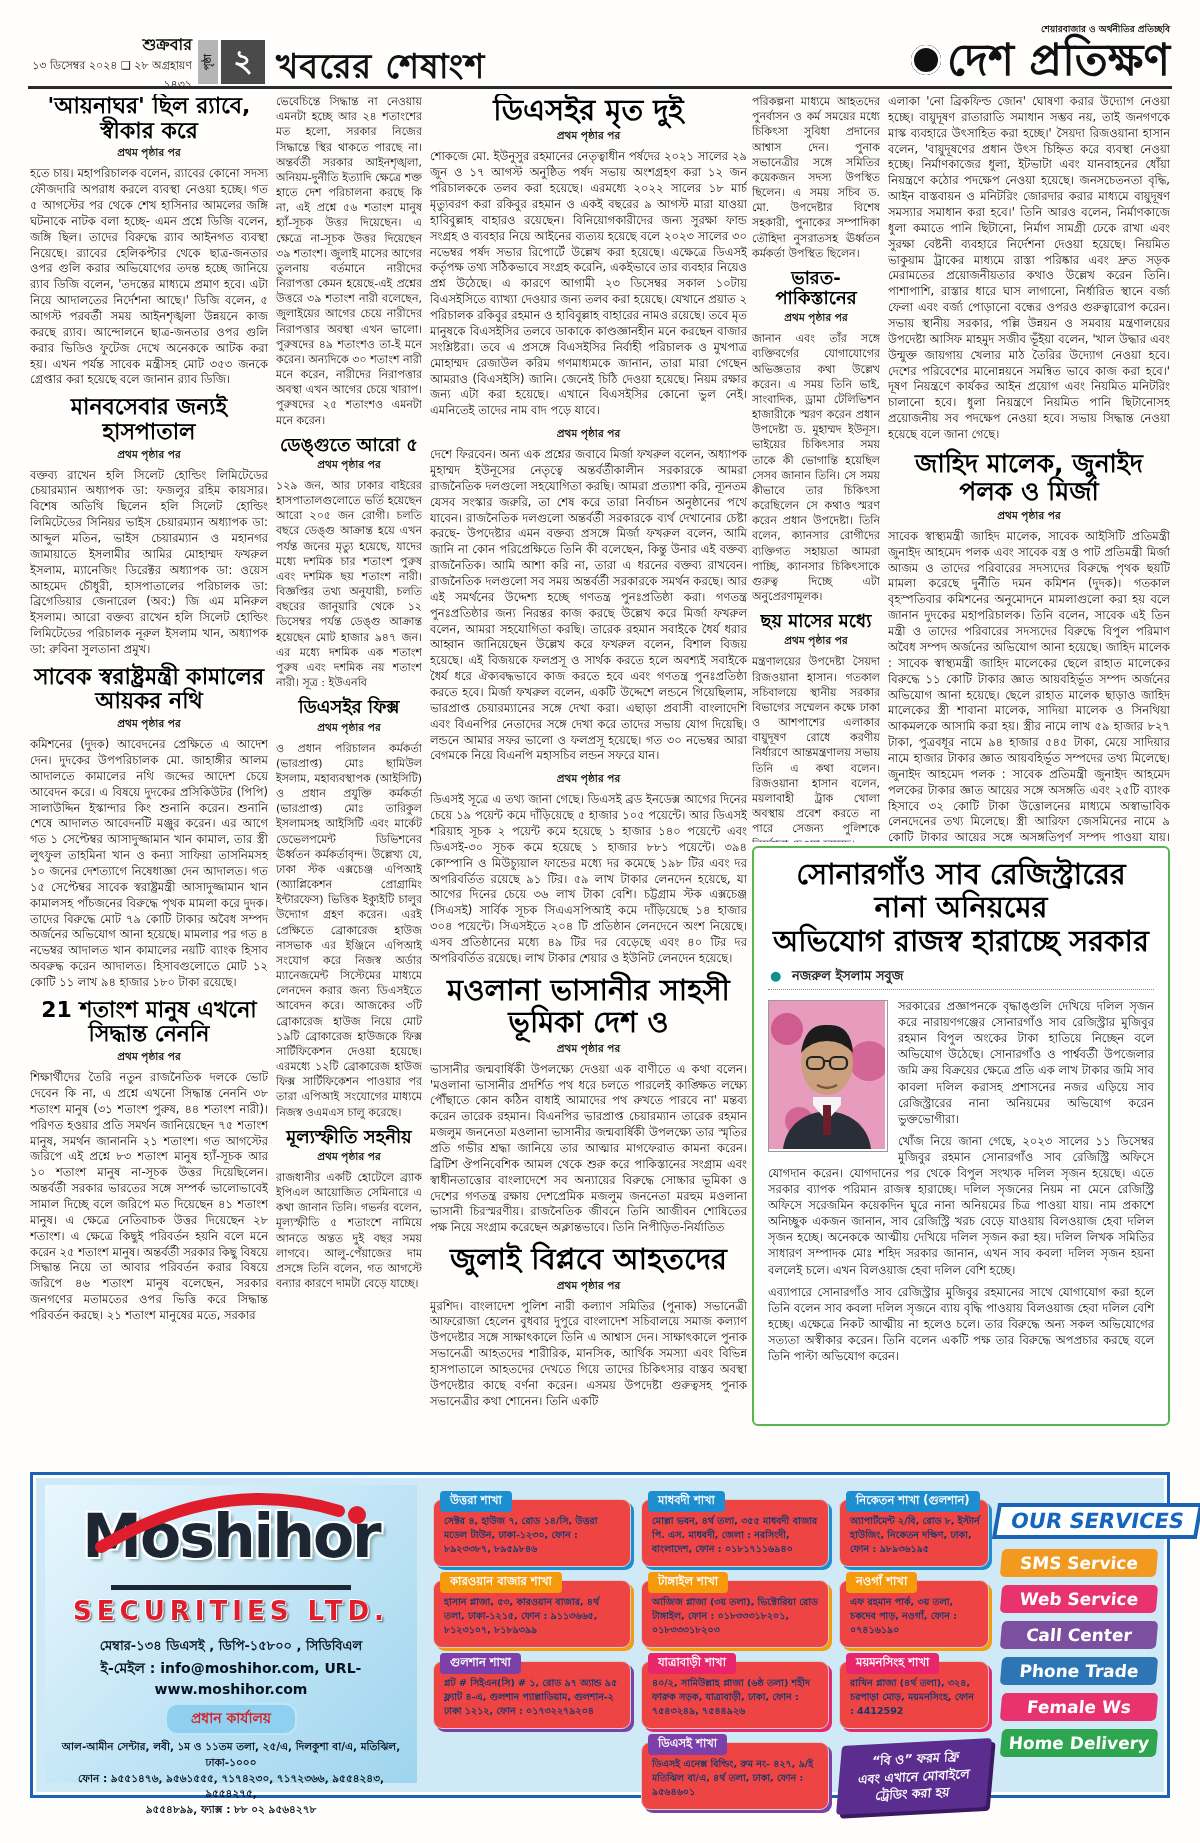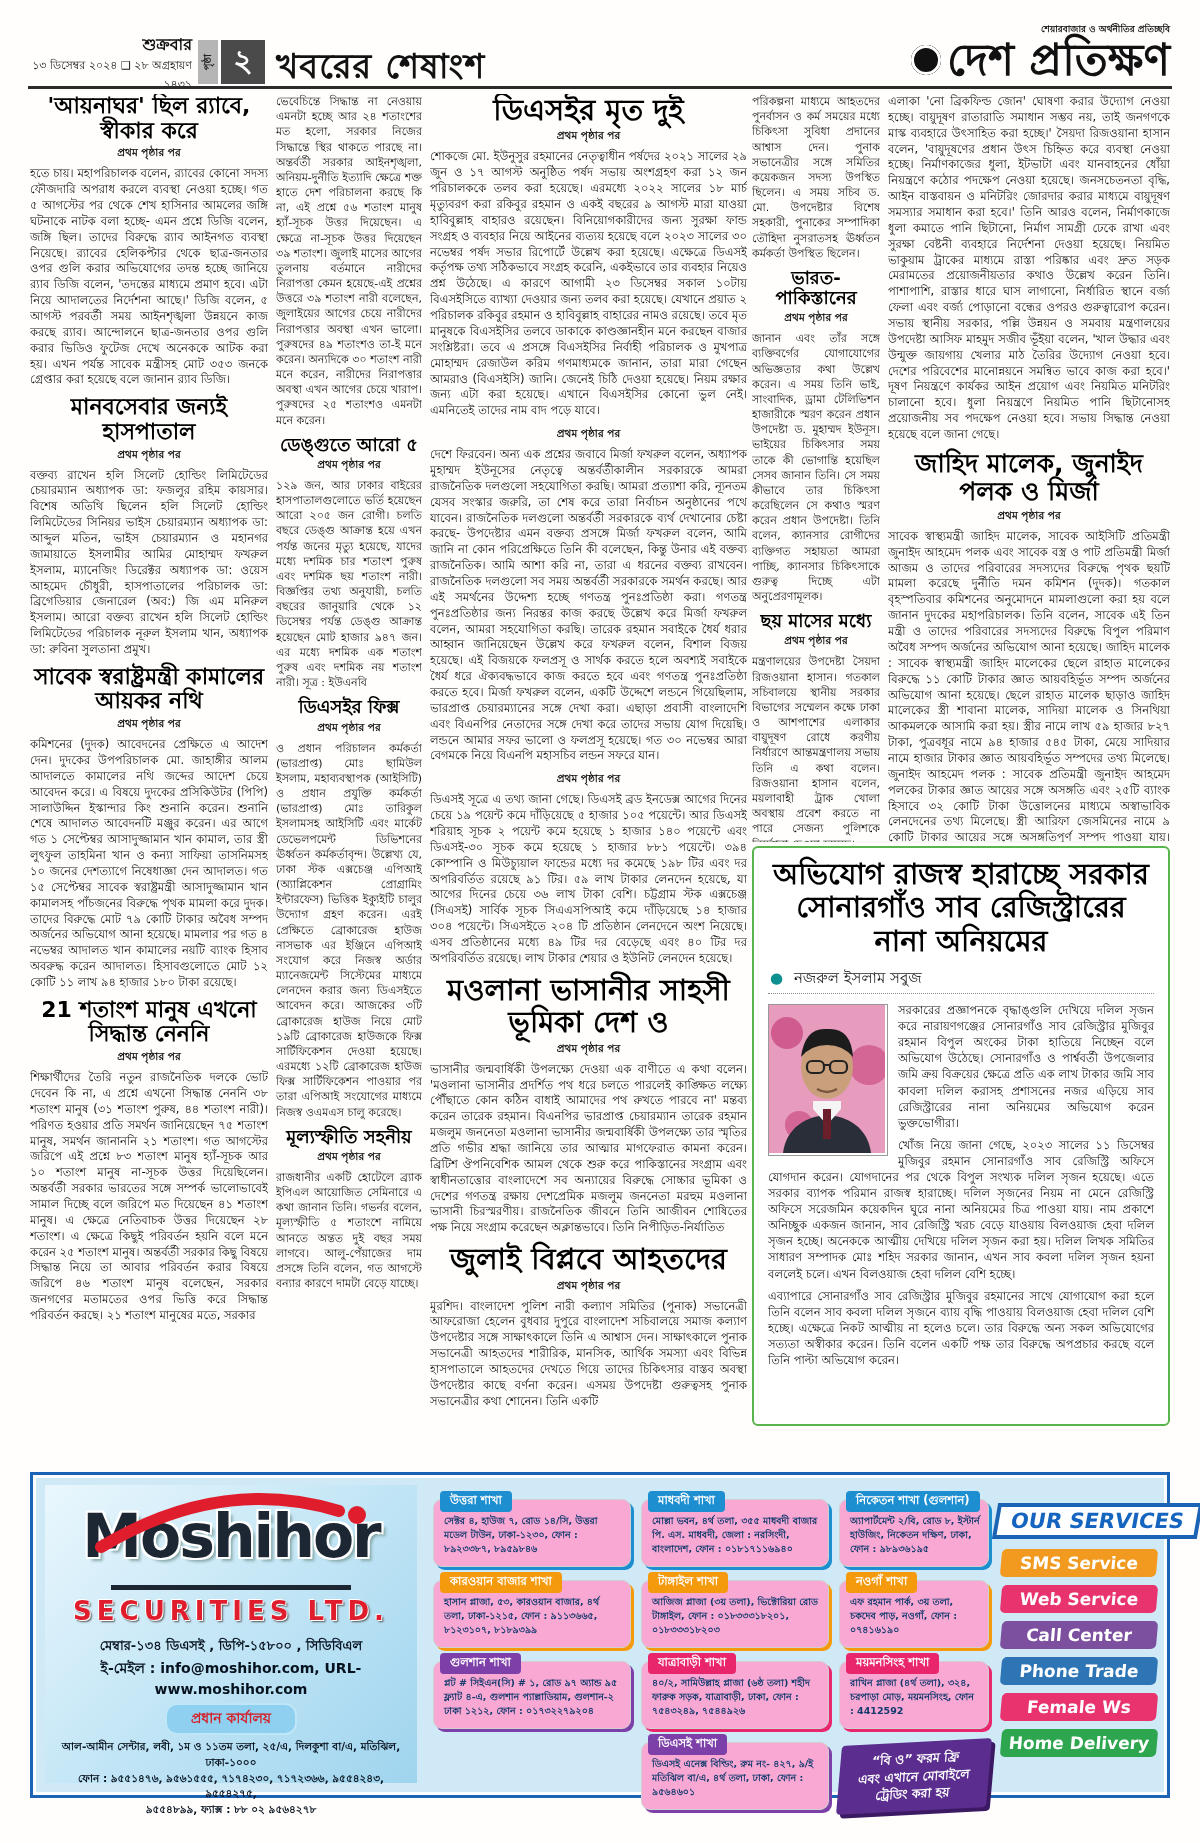--- a/index.html
+++ b/index.html
@@ -34,21 +34,21 @@
   .h-md{font-size:22px;}
   .h-sm{font-size:18px;}
   .h-xl{font-size:25px;}
   .cont{font-size:10.5px;text-align:center;margin:2px 0 4px 0;font-weight:bold;}
   .abody{font-size:11.5px;text-align:justify;line-height:1.38;}
   .col-b .abody,.col-d .abody{font-size:11px;}
   
   .gbox{position:absolute;left:752px;top:846px;width:418px;height:580px;border:2px solid #58b44c;
         border-radius:6px;padding:10px 14px;box-sizing:border-box;overflow:hidden;background:#fff;}
   .gbox .headline{font-size:29px;line-height:1.15;}
-  .byline{font-size:15px;font-weight:normal;margin:8px 0 2px 2px;color:#222;}
+  .byline{font-size:13px;font-weight:bold;margin:8px 0 2px 2px;color:#222;}
   .byline .dot{color:#0e8f8f;margin-right:6px;}
   .dotted{border-bottom:1.5px dotted #888;margin:2px 0 8px 0;}
   .gphoto{float:left;width:118px;height:150px;margin:2px 10px 4px 0;border:1px solid #999;}
   .gbody{font-size:11.5px;text-align:justify;line-height:1.4;}
   .gbody p{margin:0 0 6px 0;}
   
   .ad-panel{position:absolute;left:30px;top:1472px;width:1140px;height:326px;box-sizing:border-box;
         background:#cfe9f6;border:3px solid #1b63b5;box-shadow:inset 0 0 0 3px #fff;}
   .mosh{position:absolute;left:12px;top:10px;width:372px;height:298px;text-align:center;
         background:linear-gradient(135deg,#eaf7fd 0%,#bfe4f5 55%,#9fd4ee 100%);}
@@ -61,21 +61,21 @@
         text-shadow:1px 1px 0 #fff,-1px -1px 0 #fff,2px 2px 2px #555;}
   .mosh-line1{font-size:13px;font-weight:bold;margin-top:10px;color:#07121f;}
   .mosh-line2{font-size:14px;font-weight:bold;color:#07121f;}
   .ho-pill{display:inline-block;margin-top:8px;background:#8fd0f0;border-radius:10px;padding:2px 24px;
         color:#d3222a;font-size:14px;font-weight:bold;box-shadow:0 0 0 2px #bfe6f7;}
   .ho-addr{font-size:10.5px;font-weight:bold;color:#07121f;margin-top:6px;line-height:1.5;padding:0 8px;}
   .bcol{position:absolute;top:24px;}
   .bcol1{left:400px;width:198px;}
   .bcol2{left:608px;width:188px;}
   .bcol3{left:806px;width:150px;}
-  .branch{position:relative;background:#f9a8d4;border-radius:9px;padding:14px 8px 6px 10px;margin-bottom:13px;
+  .branch{position:relative;background:#ef4444;border-radius:9px;padding:14px 8px 6px 10px;margin-bottom:13px;
         min-height:46px;border:1px solid #d0d0d0;}
   .branch .bh{position:absolute;top:-9px;left:6px;color:#fff;font-size:11.5px;font-weight:bold;
         padding:1px 10px;border-radius:4px;white-space:nowrap;}
   .branch .ba{font-size:9.5px;font-weight:bold;color:#123a6d;line-height:1.45;}
   .c-blue{background:#1d8fd1;} .b-blue{box-shadow:3px 3px 0 #1d8fd1;}
   .c-orange{background:#f59a0c;} .b-orange{box-shadow:3px 3px 0 #f59a0c;}
   .c-pink{background:#e9256b;} .b-pink{box-shadow:3px 3px 0 #e9256b;}
   .c-purple{background:#7d3fa8;} .b-purple{box-shadow:3px 3px 0 #7d3fa8;}
   .mob-banner{position:relative;background:#5b2d8e;color:#fff;font-size:12.5px;font-weight:bold;
         text-align:center;padding:8px 6px;transform:skew(-5deg,-3deg);border-radius:4px;
@@ -202,22 +202,22 @@
       <div class="abody">এলাকা 'নো ব্রিকফিল্ড জোন' ঘোষণা করার উদ্যোগ নেওয়া হচ্ছে। বায়ুদূষণ রাতারাতি সমাধান সম্ভব নয়, তাই জনগণকে মাস্ক ব্যবহারে উৎসাহিত করা হচ্ছে।' সৈয়দা রিজওয়ানা হাসান বলেন, 'বায়ুদূষণের প্রধান উৎস চিহ্নিত করে ব্যবস্থা নেওয়া হচ্ছে। নির্মাণকাজের ধুলা, ইটভাটা এবং যানবাহনের ধোঁয়া নিয়ন্ত্রণে কঠোর পদক্ষেপ নেওয়া হয়েছে। জনসচেতনতা বৃদ্ধি, আইন বাস্তবায়ন ও মনিটরিং জোরদার করার মাধ্যমে বায়ুদূষণ সমস্যার সমাধান করা হবে।' তিনি আরও বলেন, নির্মাণকাজে ধুলা কমাতে পানি ছিটানো, নির্মাণ সামগ্রী ঢেকে রাখা এবং সুরক্ষা বেষ্টনী ব্যবহারে নির্দেশনা দেওয়া হয়েছে। নিয়মিত ভাকুয়াম ট্রাকের মাধ্যমে রাস্তা পরিষ্কার এবং দ্রুত সড়ক মেরামতের প্রয়োজনীয়তার কথাও উল্লেখ করেন তিনি। পাশাপাশি, রাস্তার ধারে ঘাস লাগানো, নির্ধারিত স্থানে বর্জ্য ফেলা এবং বর্জ্য পোড়ানো বন্ধের ওপরও গুরুত্বারোপ করেন। সভায় স্থানীয় সরকার, পল্লি উন্নয়ন ও সমবায় মন্ত্রণালয়ের উপদেষ্টা আসিফ মাহমুদ সজীব ভূঁইয়া বলেন, 'খাল উদ্ধার এবং উন্মুক্ত জায়গায় খেলার মাঠ তৈরির উদ্যোগ নেওয়া হবে। দেশের পরিবেশের মানোন্নয়নে সমন্বিত ভাবে কাজ করা হবে।' দূষণ নিয়ন্ত্রণে কার্যকর আইন প্রয়োগ এবং নিয়মিত মনিটরিং চালানো হবে। ধুলা নিয়ন্ত্রণে নিয়মিত পানি ছিটানোসহ প্রয়োজনীয় সব পদক্ষেপ নেওয়া হবে। সভায় সিদ্ধান্ত নেওয়া হয়েছে বলে জানা গেছে।</div>
     </div>
     <div class="article">
       <div class="headline h-xl">জাহিদ মালেক, জুনাইদ পলক ও মির্জা</div>
       <div class="cont">প্রথম পৃষ্ঠার পর</div>
       <div class="abody">সাবেক স্বাস্থ্যমন্ত্রী জাহিদ মালেক, সাবেক আইসিটি প্রতিমন্ত্রী জুনাইদ আহমেদ পলক এবং সাবেক বস্ত্র ও পাট প্রতিমন্ত্রী মির্জা আজম ও তাদের পরিবারের সদস্যদের বিরুদ্ধে পৃথক ছয়টি মামলা করেছে দুর্নীতি দমন কমিশন (দুদক)। গতকাল বৃহস্পতিবার কমিশনের অনুমোদনে মামলাগুলো করা হয় বলে জানান দুদকের মহাপরিচালক। তিনি বলেন, সাবেক এই তিন মন্ত্রী ও তাদের পরিবারের সদস্যদের বিরুদ্ধে বিপুল পরিমাণ অবৈধ সম্পদ অর্জনের অভিযোগ আনা হয়েছে। জাহিদ মালেক : সাবেক স্বাস্থ্যমন্ত্রী জাহিদ মালেকের ছেলে রাহাত মালেকের বিরুদ্ধে ১১ কোটি টাকার জ্ঞাত আয়বহির্ভূত সম্পদ অর্জনের অভিযোগ আনা হয়েছে। ছেলে রাহাত মালেক ছাড়াও জাহিদ মালেকের স্ত্রী শাবানা মালেক, সাদিয়া মালেক ও সিনথিয়া আকমলকে আসামি করা হয়। স্ত্রীর নামে লাখ ৫৯ হাজার ৮২৭ টাকা, পুত্রবধূর নামে ৯৪ হাজার ৫৪৫ টাকা, মেয়ে সাদিয়ার নামে হাজার টাকার জ্ঞাত আয়বহির্ভূত সম্পদের তথ্য মিলেছে। জুনাইদ আহমেদ পলক : সাবেক প্রতিমন্ত্রী জুনাইদ আহমেদ পলকের টাকার জ্ঞাত আয়ের সঙ্গে অসঙ্গতি এবং ২৫টি ব্যাংক হিসাবে ৩২ কোটি টাকা উত্তোলনের মাধ্যমে অস্বাভাবিক লেনদেনের তথ্য মিলেছে। স্ত্রী আরিফা জেসমিনের নামে ৯ কোটি টাকার আয়ের সঙ্গে অসঙ্গতিপূর্ণ সম্পদ পাওয়া যায়। কোটি ৩৪ লাখ ৭১ হাজার ৯৭৯ টাকা ও ৮৭৭ টাকার অস্বাভাবিক লেনদেনের তথ্য রয়েছে। মির্জা আজম : সাবেক বস্ত্র ও পাট প্রতিমন্ত্রী মির্জা আজমের নামে ও তার স্বার্থসংশ্লিষ্ট কোম্পানির নামে হাজার ২০০ টাকা এবং তার মেয়ের নামে কোটি ১১ লাখ ৮৩ হাজার টাকার জ্ঞাত কোটি ৯৯ লাখ ৮৩ হাজার টাকার জ্ঞাত আয়বহির্ভূত সম্পদের তথ্য পাওয়া যায়। অন্যদিকে তার স্ত্রী দেওয়ান আলেয়ার নামে একাধিক ফ্ল্যাট ছাড়াও তার নিজের নামে ও স্বার্থসংশ্লিষ্ট বিভিন্ন কোম্পানির নামে ৬০টি ব্যাংক হিসাবে ২০২৪ সালের অক্টোবর পর্যন্ত ৭২৫ কোটি ৭০ লাখ ৪২ হাজার ২৩২ টাকার অস্বাভাবিক লেনদেনের তথ্য পাওয়া গেছে।</div>
     </div>
   </div>
 
   <div class="gbox">
+    <div class="headline">সোনারগাঁও সাব রেজিস্ট্রারের নানা অনিয়মের</div>
     <div class="headline">অভিযোগ রাজস্ব হারাচ্ছে সরকার</div>
-    <div class="headline">সোনারগাঁও সাব রেজিস্ট্রারের নানা অনিয়মের</div>
     <div class="byline">
       <span class="dot">●</span>
       <span>নজরুল ইসলাম সবুজ</span>
     </div>
     <div class="dotted"></div>
     <div class="gphoto">
       <svg width="116" height="148" viewBox="0 0 116 148" xmlns="http://www.w3.org/2000/svg">
         <rect width="116" height="148" fill="#e79bbd"></rect>
         <circle cx="18" cy="28" r="16" fill="#c2326f" opacity="0.6"></circle>
         <circle cx="100" cy="60" r="20" fill="#c2326f" opacity="0.5"></circle>

